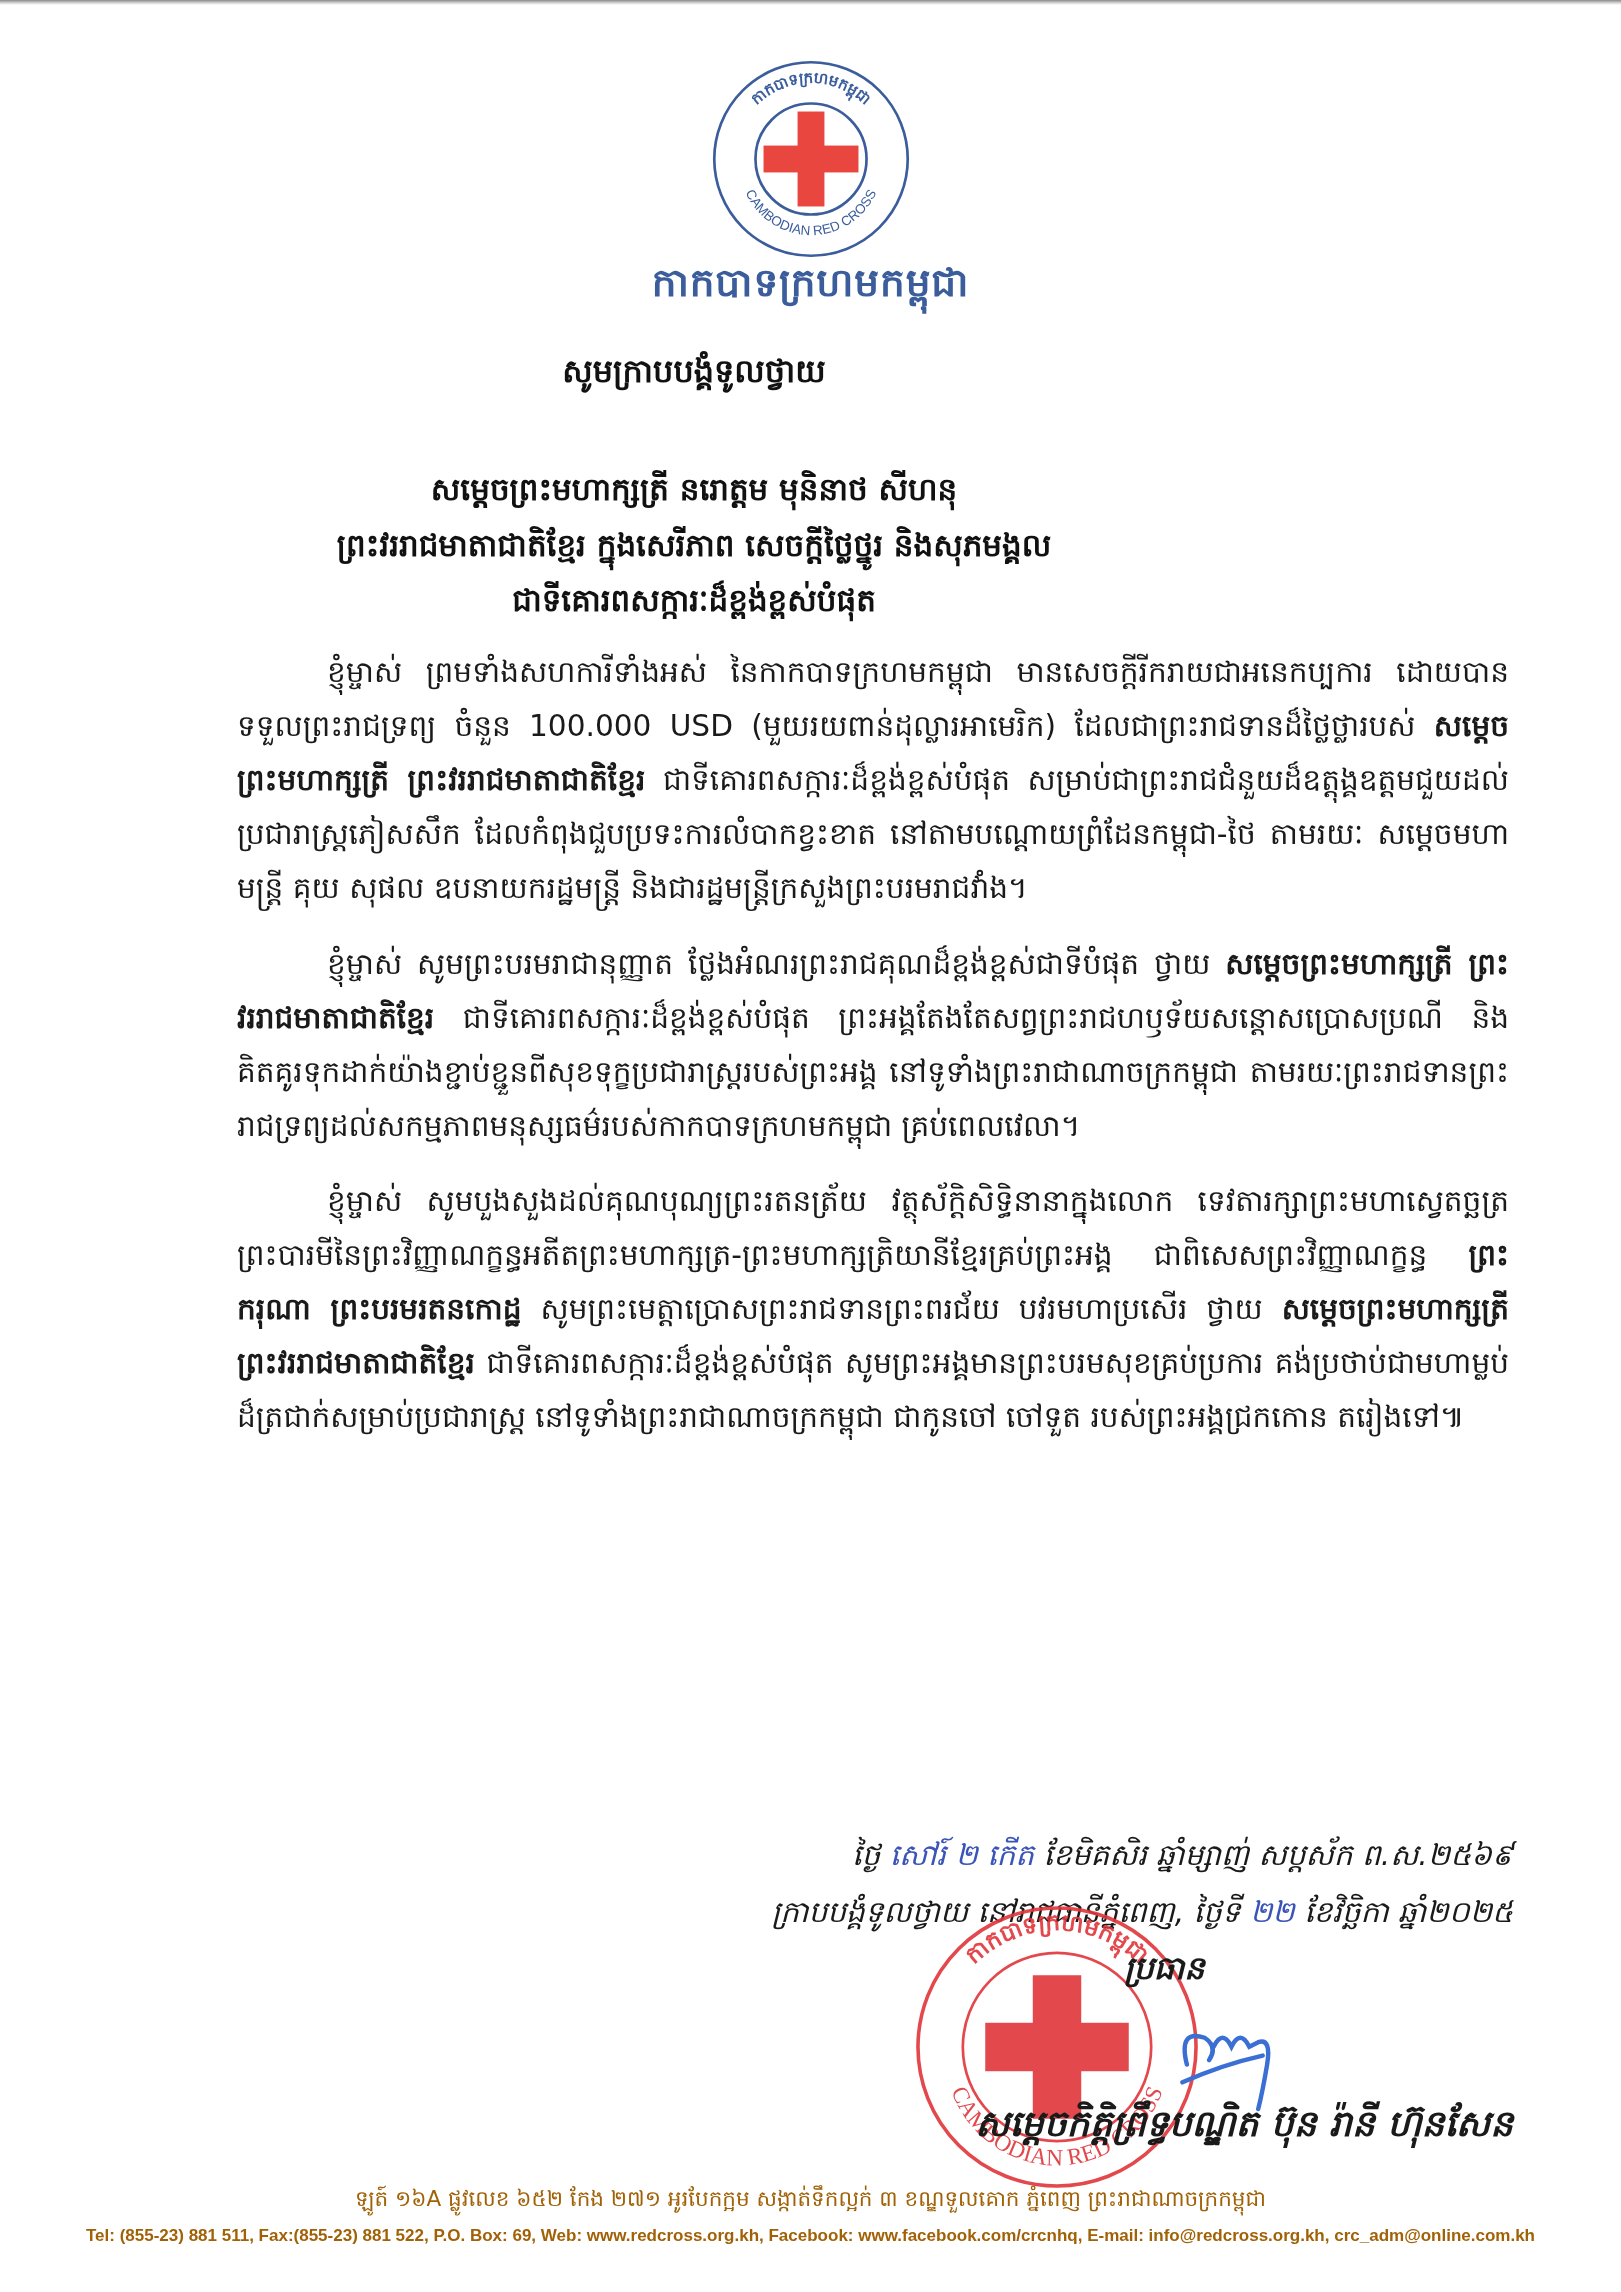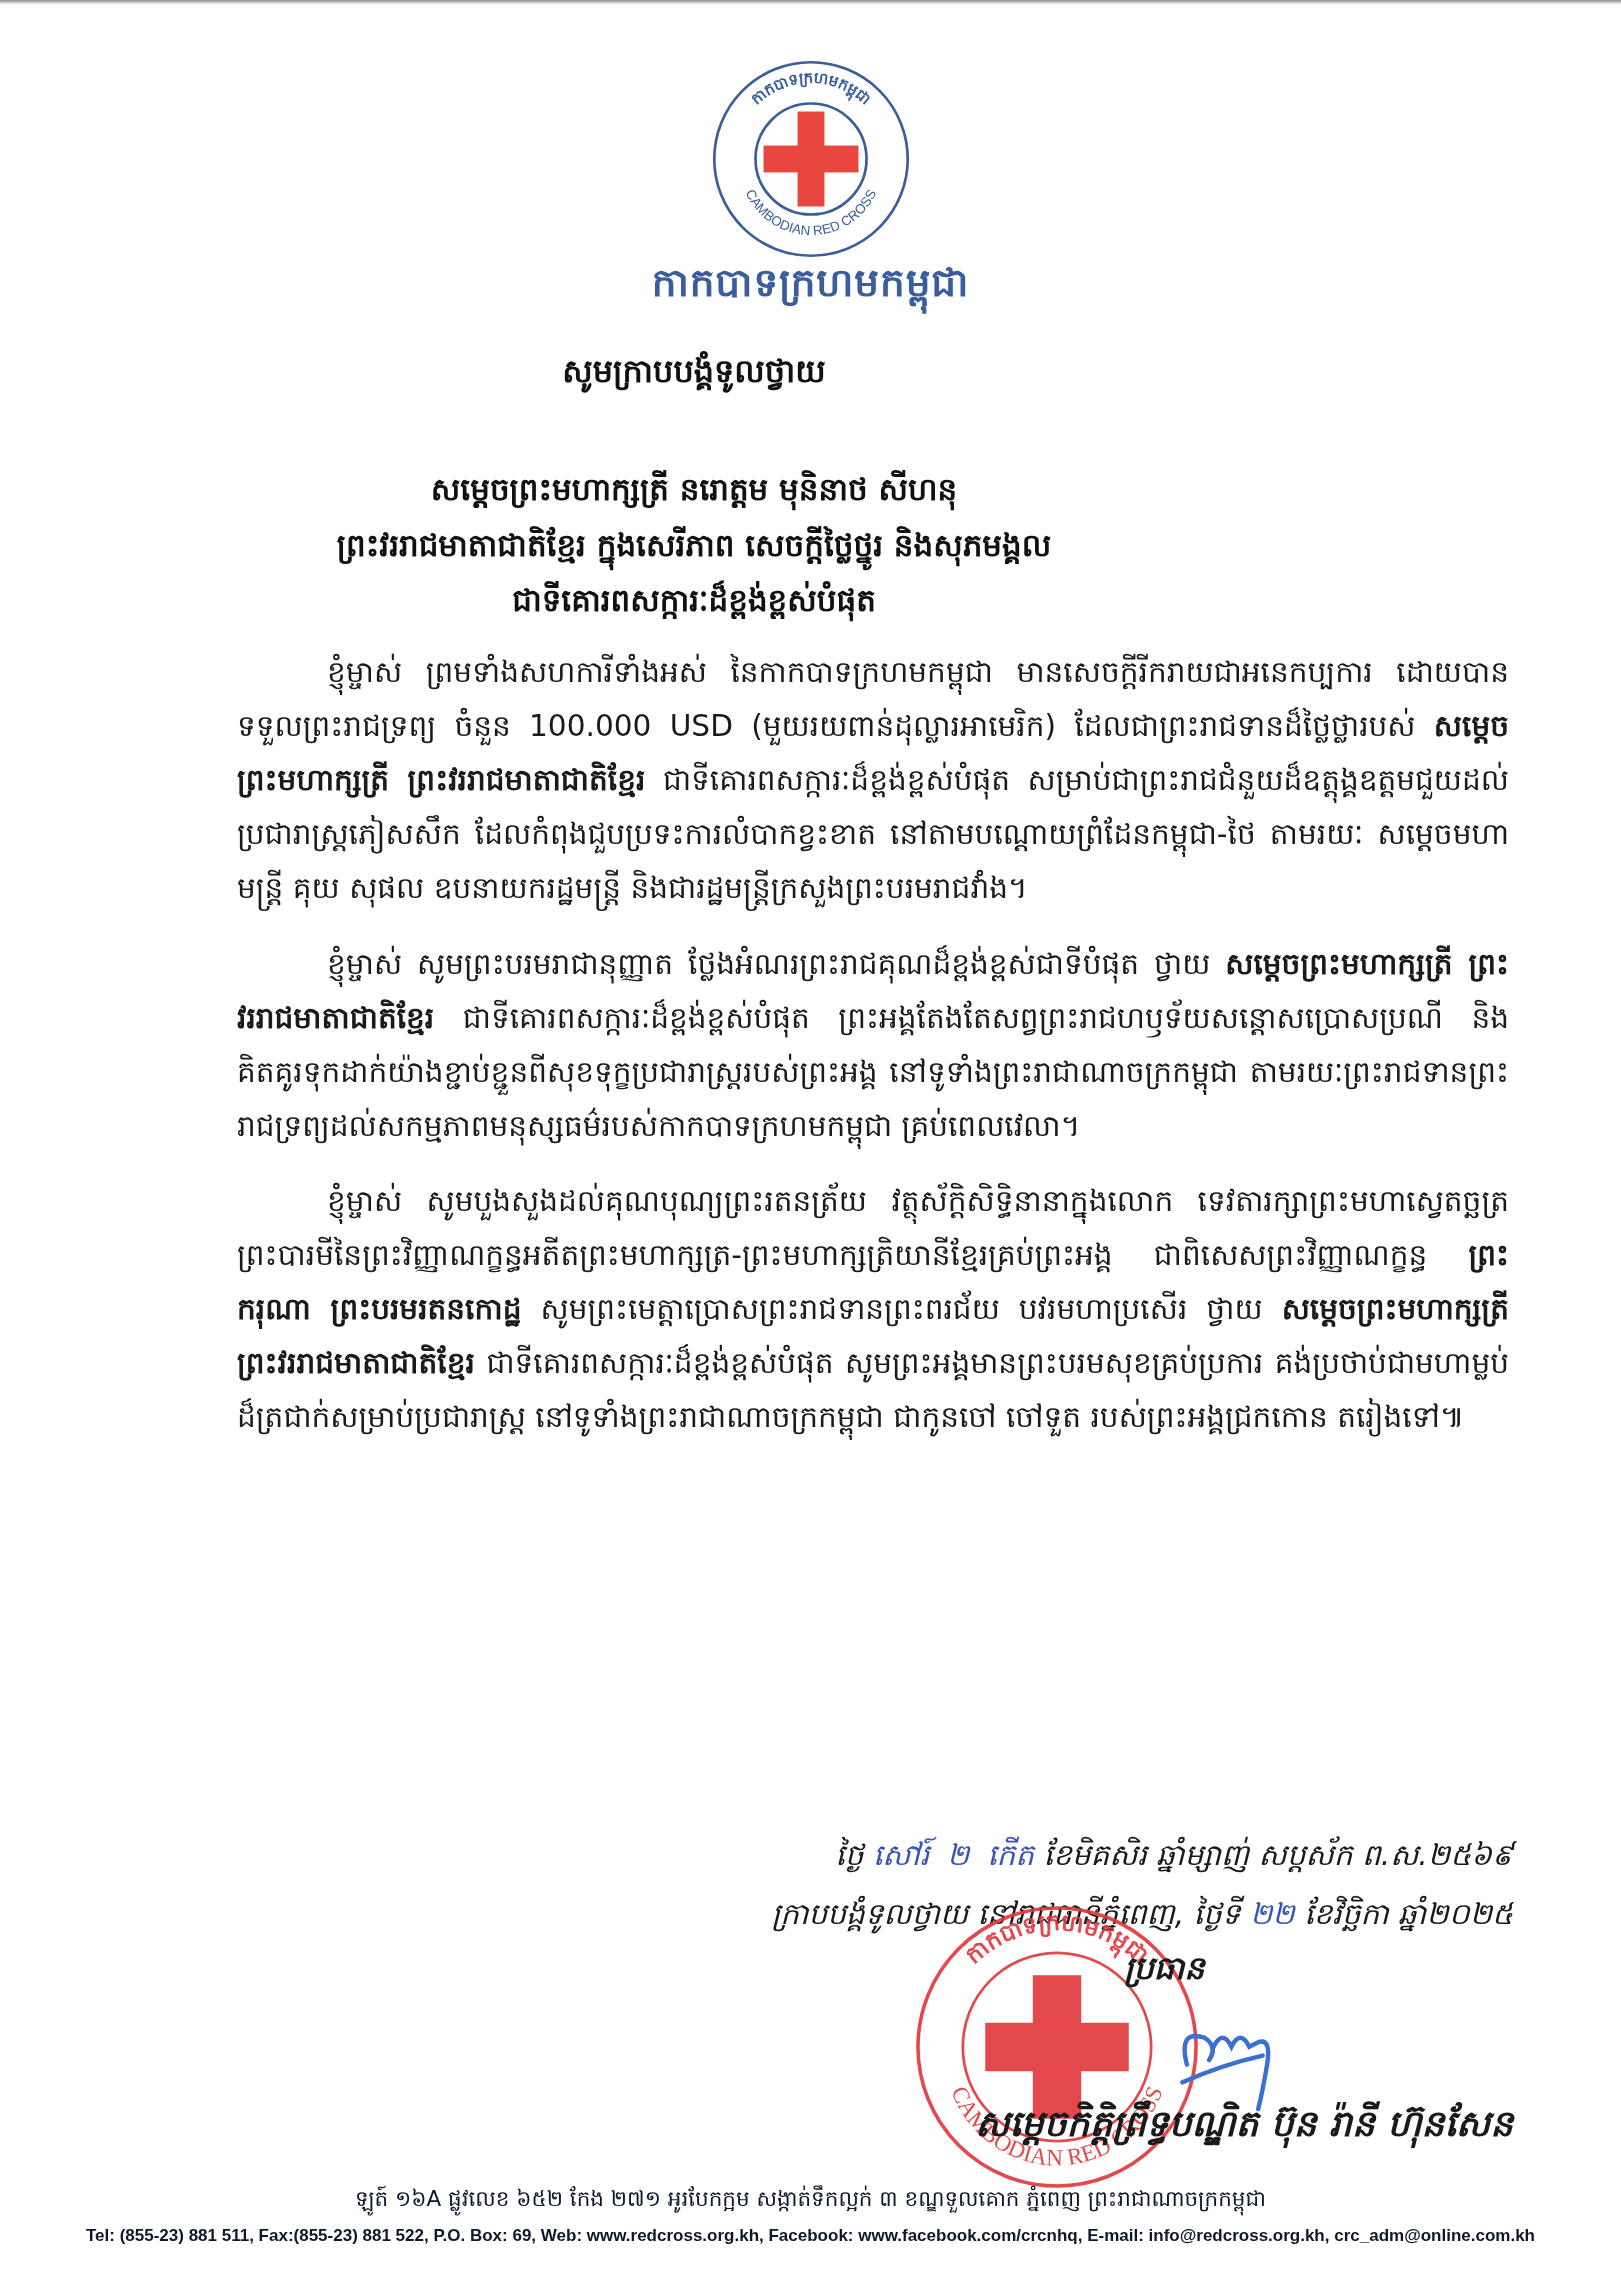--- a/index.html
+++ b/index.html
@@ -28,33 +28,33 @@
       position: absolute; left: 237px; width: 1272px; top: 645px;
       font-size: 29.6px; line-height: 54px; text-align: justify;
     }
     .para { margin: 0 0 21.5px 0; text-indent: 90px; }
     .para b { font-weight: bold; }
 
     .date-block {
       position: absolute; left: 582px; width: 931px; top: 1827px;
       font-style: italic; font-size: 29.6px; text-align: right; line-height: 57px;
     }
-    .handwritten { color: #3b54b8; font-style: italic; font-family: Liberation Mono, monospace; }
+    .handwritten { color: #3b54b8; font-style: italic; }
     .title-role {
       position: absolute; left: 1124px; top: 1948px;
       font-size: 32px; font-weight: bold; font-style: italic;
     }
     .stamp { position: absolute; left: 909px; top: 1899px; width: 296px; height: 296px; opacity: 0.9; }
     .signature { position: absolute; left: 1169px; top: 2011px; width: 116px; height: 107px; }
     .signer {
       position: absolute; left: 797px; width: 716px; top: 2101px; text-align: right;
       font-size: 36px; font-weight: bold; font-style: italic;
     }
     .footer {
-      position: absolute; left: 0; width: 1621px; top: 2185px; text-align: center; color: #0f172a;
+      position: absolute; left: 0; width: 1621px; top: 2185px; text-align: center; color: #a16207;
     }
     .footer-kh { font-size: 21.5px; line-height: 27px; }
     .footer-en { font-size: 18px; line-height: 25px; font-family: "Liberation Sans", sans-serif; }
     .footer-contact { font-size: 17px; line-height: 25px; margin-top: 10.7px; font-family: "Liberation Sans", sans-serif; font-weight: bold; }
   </style>
 </head>
 <body>
 
 <div class="scan-edge"></div>
 

